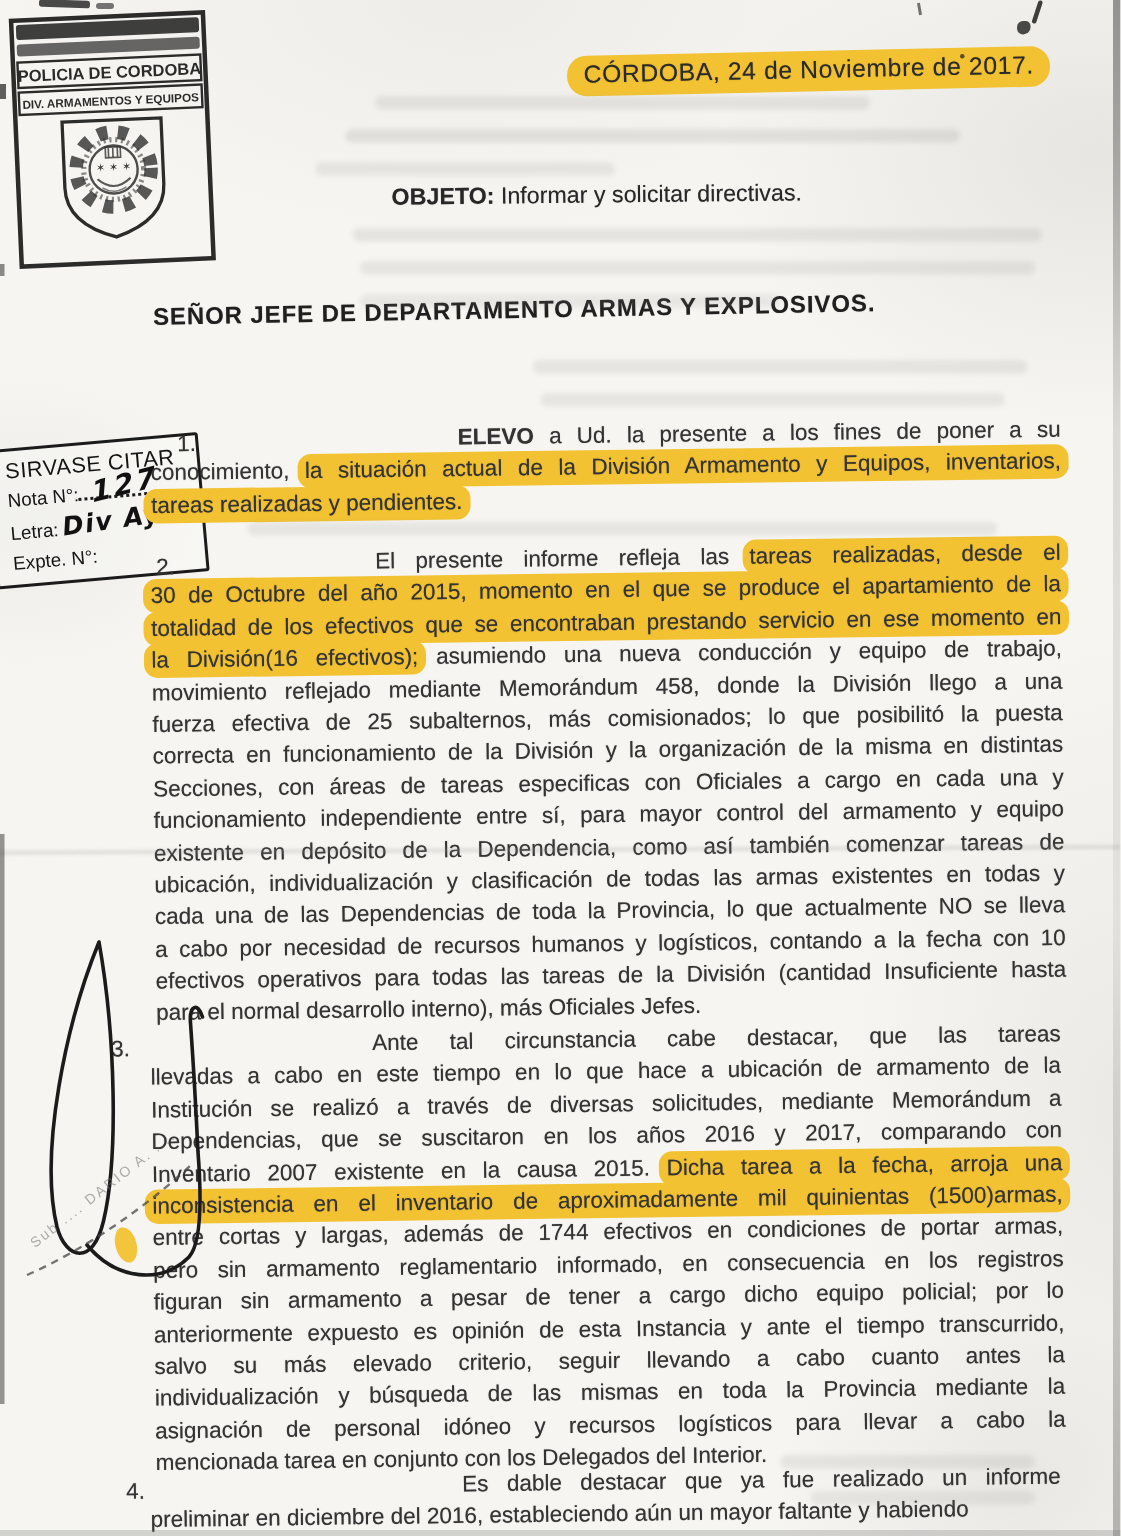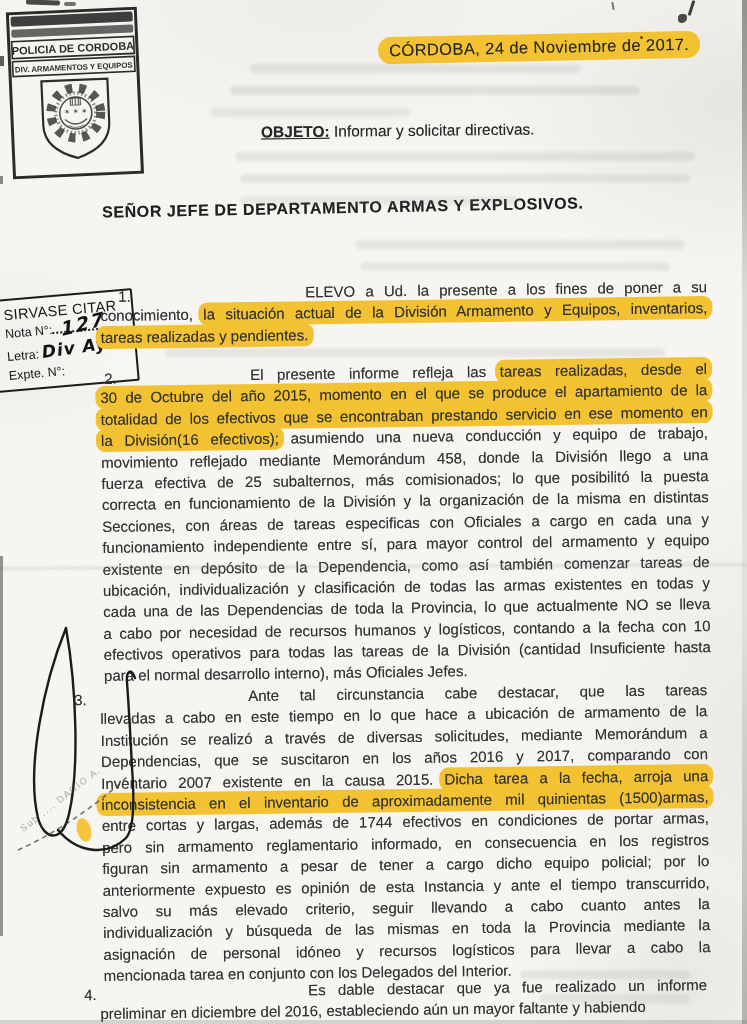--- a/index.html
+++ b/index.html
@@ -29,21 +29,21 @@
     font-size:16.5px;letter-spacing:.4px;color:#2a2a2a;
     background:#f2c232;border-radius:13px;padding:4px 11px;
     transform:rotate(-1.2deg);
     text-shadow:0 0 .6px rgba(40,40,40,.5);
   }
   .objeto{
     position:absolute;left:261px;top:122px;font-size:15.5px;
     transform:rotate(-.6deg);color:#272727;
     text-shadow:0 0 .6px rgba(40,40,40,.45);
   }
-  .objeto .lbl{font-weight:bold;text-decoration:underline}
+  .objeto .lbl{font-weight:bold;}
   .addressee{
     position:absolute;left:102px;top:199px;font-size:16px;font-weight:bold;
     letter-spacing:.6px;color:#1f1f1f;transform:rotate(-1.1deg);
     text-shadow:0 0 .6px rgba(20,20,20,.4);
   }
 
   
   .cite-stamp{
     position:absolute;left:-6px;top:294px;width:142px;
     border:2.5px solid #1b1b1b;border-radius:2px;
@@ -76,21 +76,21 @@
   .p1 .line.first{padding-left:205px}
   .p2 .line.first{padding-left:150px}
   .p3 .line.first{padding-left:148px}
   .p4 .line.first{padding-left:208px}
   .pnum{position:absolute;top:2px;font-size:15px}
   .p1 .pnum{left:18px}.p2 .pnum{left:4px}.p3 .pnum{left:-26px}.p4 .pnum{left:-16px}
   .hl{
     background:#f2c232;border-radius:9px;
     padding:3px 5px;margin:0 -5px;box-decoration-break:clone;
   }
-  .bold{font-weight:normal}
+  .bold{font-weight:bold}
 
   
   .bleed{position:absolute;background:#8a8a8a;border-radius:5px;filter:blur(1.6px);pointer-events:none}
   .crease{position:absolute;left:0;top:565px;width:100%;height:3px;background:rgba(150,150,150,.22);filter:blur(1.2px);transform:rotate(-.3deg)}
   .edge-right{position:absolute;right:0;top:0;width:5px;height:100%;
     background:linear-gradient(180deg, rgba(70,70,70,.55), rgba(120,120,120,.22) 28%, rgba(150,150,150,.15) 60%, rgba(90,90,90,.4));}
   .edge-left-low{position:absolute;left:0;top:556px;width:3px;height:380px;background:rgba(50,50,50,.5);filter:blur(.5px)}
   .edge-bottom{position:absolute;left:0;bottom:0;width:100%;height:4px;background:rgba(120,120,120,.28)}
   .mark{position:absolute;background:#1e1e1e;pointer-events:none}
   .signature-svg{position:absolute;left:0;top:598px;pointer-events:none;z-index:3}

